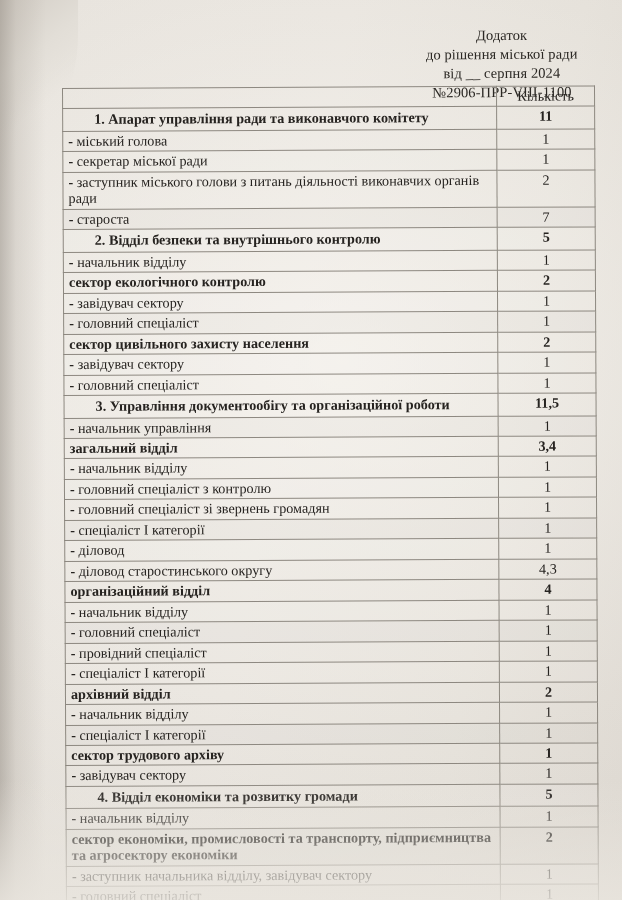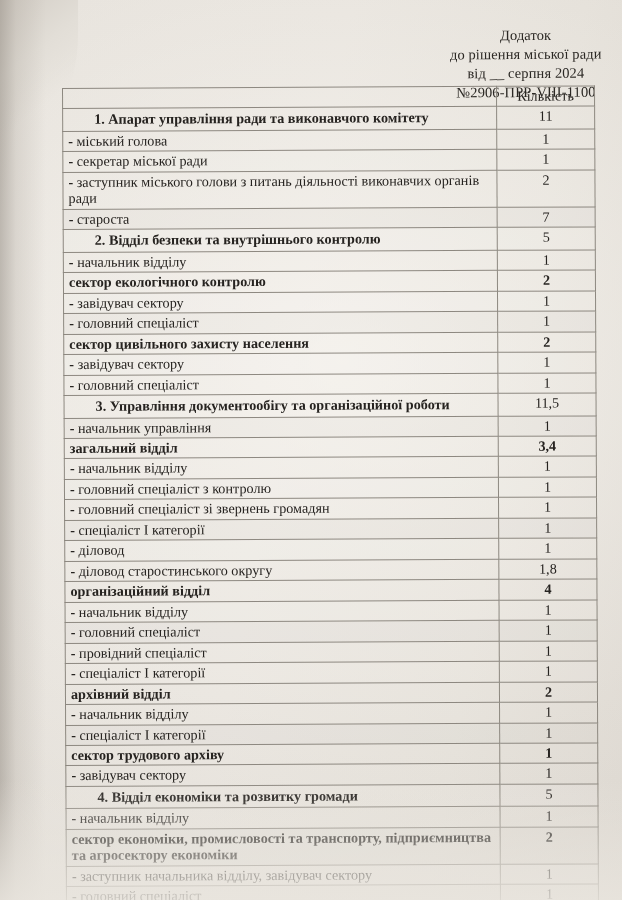--- a/index.html
+++ b/index.html
@@ -44,21 +44,21 @@
     position: absolute;
     left: 0; bottom: 0; width: 622px; height: 120px;
     background: linear-gradient(0deg, rgba(233,229,222,0.85) 0%, rgba(233,229,222,0) 100%);
     pointer-events: none;
   }
 
   
   #doc-header {
     position: absolute;
     top: 26px;
-    right: 20px;
+    right: 44px;
     text-align: center;
     font-size: 14.5px;
     line-height: 1.32;
     color: #2b2824;
     letter-spacing: 0.1px;
     transform: rotate(-0.35deg);
   }
   #doc-header div { white-space: nowrap; }
 
   
@@ -104,21 +104,21 @@
   }
 
   
   tr.section-row td.name {
     font-weight: bold;
     text-align: left;
     text-indent: 26px;
     padding-top: 2px;
     padding-bottom: 3px;
   }
-  tr.section-row td.qty { font-weight: normal; }
+  tr.section-row td.qty { font-weight: bold; }
   tr.unit-row td.name { font-weight: bold; }
   tr.unit-row td.qty  { font-weight: bold; }
   tr.item-row td.name { font-weight: normal; }
   tr.item-row td.qty  { font-weight: normal; }
 
   td.name.clipped {
     white-space: nowrap;
   }
   td.name.two-line {
     white-space: normal;
@@ -234,21 +234,21 @@
         <tr class="item-row">
           <td class="name">- спеціаліст I категорії</td>
           <td class="qty">1</td>
         </tr>
         <tr class="item-row">
           <td class="name">- діловод</td>
           <td class="qty">1</td>
         </tr>
         <tr class="item-row">
           <td class="name">- діловод старостинського округу</td>
-          <td class="qty">1,8</td>
+          <td class="qty">4,3</td>
         </tr>
         <tr class="unit-row">
           <td class="name">організаційний відділ</td>
           <td class="qty">4</td>
         </tr>
         <tr class="item-row">
           <td class="name">- начальник відділу</td>
           <td class="qty">1</td>
         </tr>
         <tr class="item-row">

